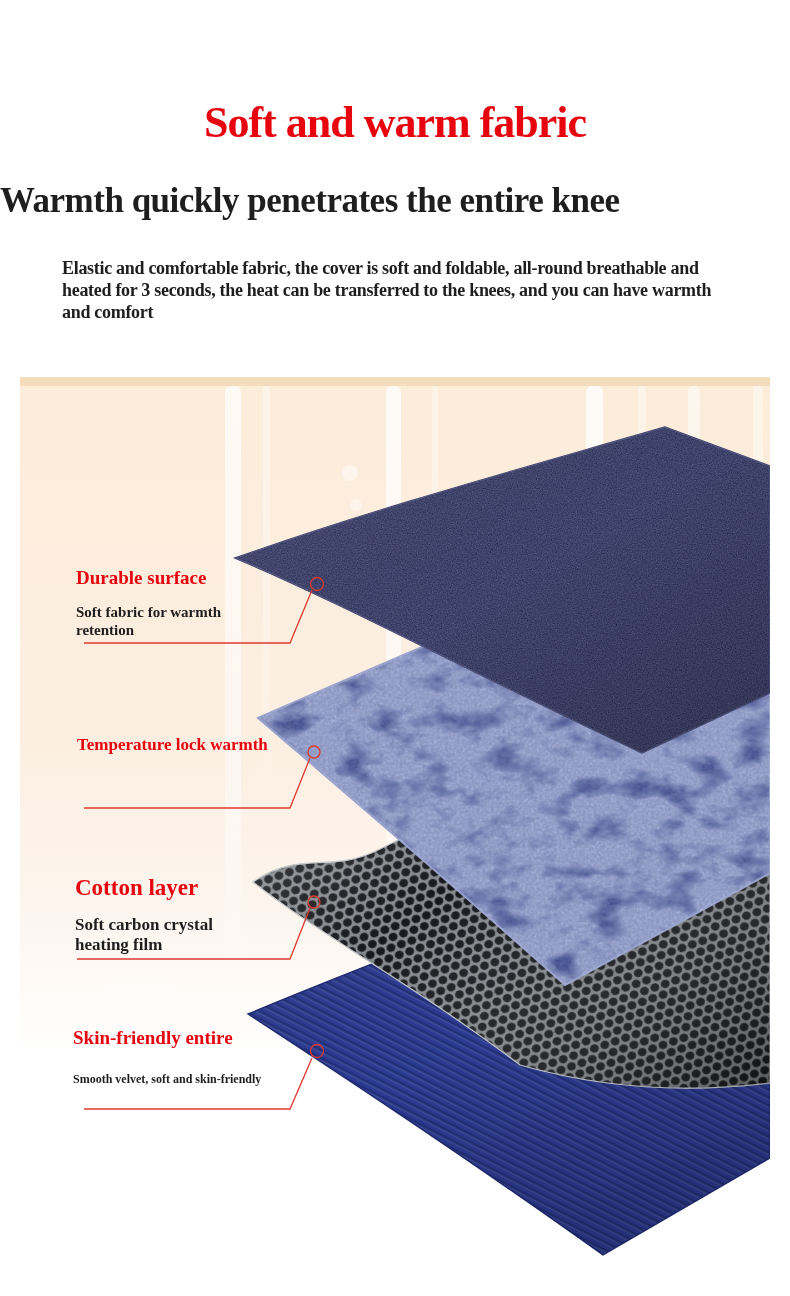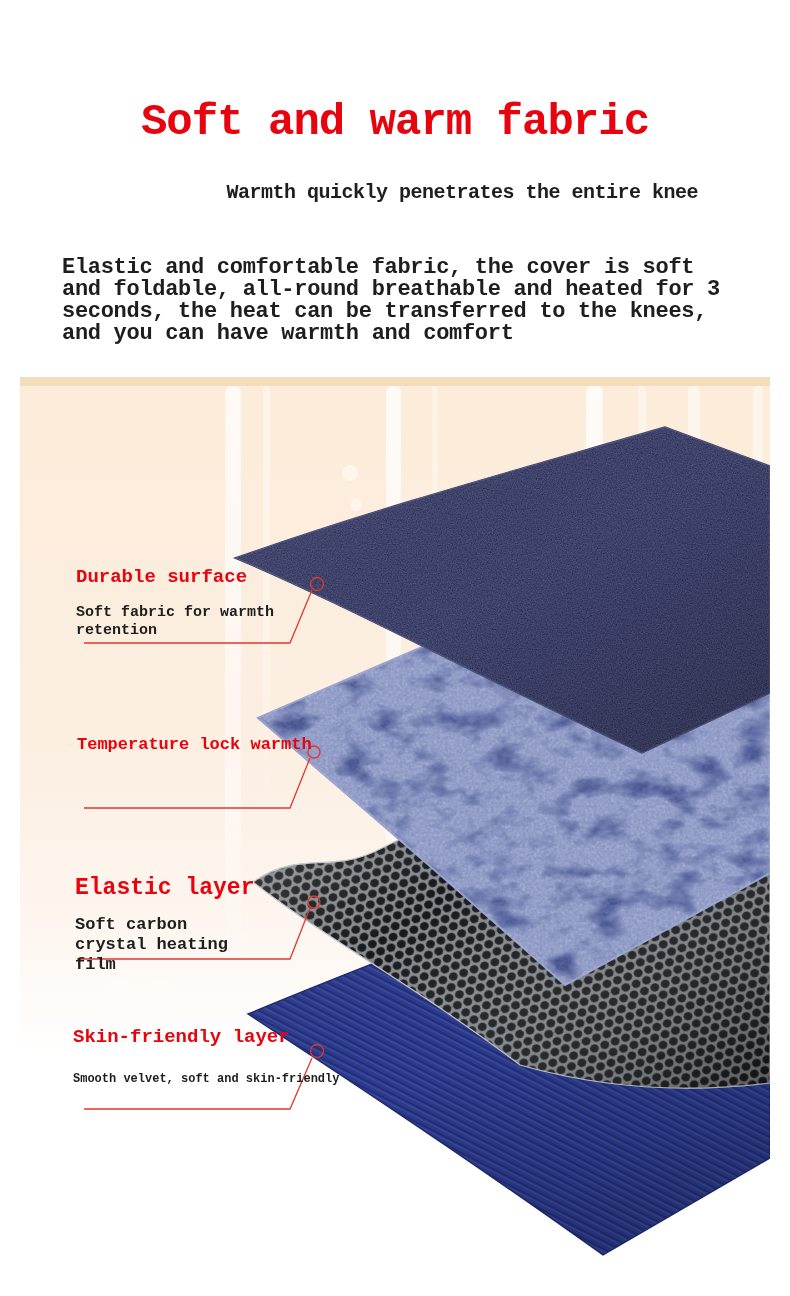--- a/index.html
+++ b/index.html
@@ -1,30 +1,30 @@
 <!DOCTYPE html>
 <html style="--accent_red: #e7040f; --line_red: #e0392e; --text_dark: #1e1e1e; --panel_cream: #fcecd9; --panel_strip: #f3ddbd; --felt_navy: #23264e; --felt_edge: #41466f; --fleece_blue: #3e4c8e; --fleece_edge: #99a2cd; --film_web: #85898d; --film_hole: #17191c; --film_edge: #c3c7ca; --velvet_blue: #2c3b92; --velvet_rib: #222f78; --velvet_edge: #1d2a6e;"><head>
 <meta charset="utf-8">
 <style>
   html,body{margin:0;padding:0;background:#fff;}
   .page{
     position:relative;width:790px;height:1296px;background:#ffffff;overflow:hidden;
-    font-family:Liberation Mono, monospace;
+    font-family:Liberation Serif, serif;
   }
   .title{
     position:absolute;top:97px;left:0;width:790px;text-align:center;
     font-size:44px;font-weight:bold;letter-spacing:-1px;color:var(--accent_red);
   }
   .subtitle{
-    position:absolute;top:181px;left:0;width:698px;text-align:right;
-    font-size:20px;font-weight:bold;letter-spacing:-0.5px;color:var(--text_dark);
+    position:absolute;top:181px;left:0;width:698px;text-align:left;
+    font-size:35px;font-weight:bold;letter-spacing:-0.5px;color:var(--text_dark);
   }
   .description{
     position:absolute;top:257px;left:62px;width:672px;
-    font-size:22px;font-weight:bold;line-height:22px;letter-spacing:-0.3px;
+    font-size:18px;font-weight:bold;line-height:22px;letter-spacing:-0.3px;
     color:var(--text_dark);
   }
   .panel{position:absolute;left:20px;top:377px;width:750px;height:919px;}
   .panel svg{position:absolute;left:0;top:0;}
   .callout{position:absolute;}
   .callout .label{
     font-weight:bold;color:var(--accent_red);white-space:nowrap;line-height:1.05;
   }
   .callout .text{
     font-weight:bold;color:var(--text_dark);line-height:1.18;
@@ -170,22 +170,22 @@
     </svg>
 
     <div class="callout c1">
       <div class="label">Durable surface</div>
       <div class="text">Soft fabric for warmth retention</div>
     </div>
     <div class="callout c2">
       <div class="label">Temperature lock warmth</div>
     </div>
     <div class="callout c3">
-      <div class="label">Elastic layer</div>
+      <div class="label">Cotton layer</div>
       <div class="text">Soft carbon crystal heating film</div>
     </div>
     <div class="callout c4">
-      <div class="label">Skin-friendly layer</div>
+      <div class="label">Skin-friendly entire</div>
       <div class="text">Smooth velvet, soft and skin-friendly</div>
     </div>
   </div>
 
 </div>
 
 </body></html>

